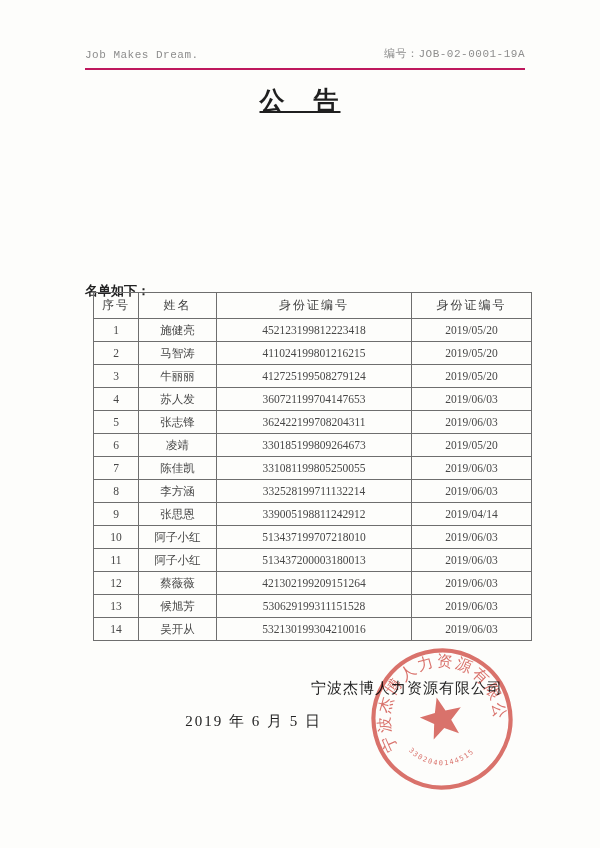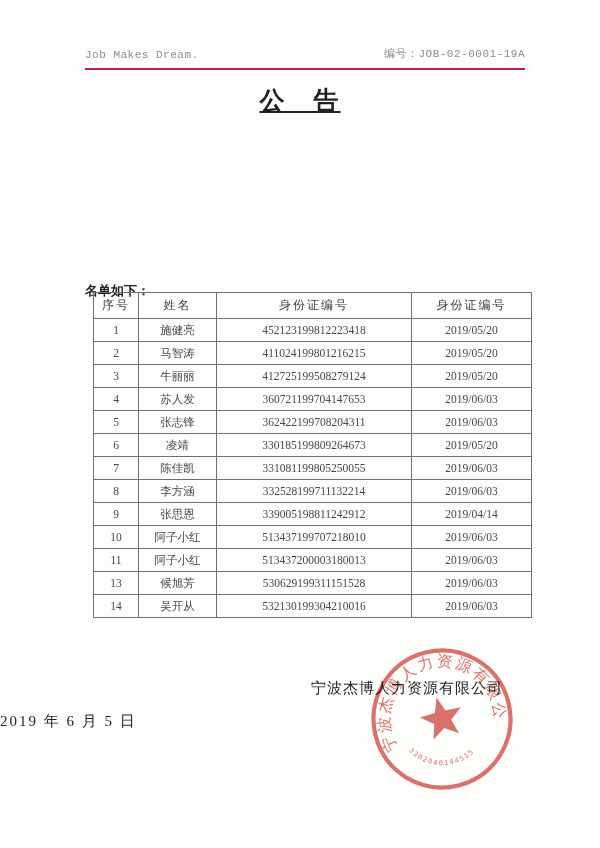--- a/index.html
+++ b/index.html
@@ -56,21 +56,21 @@
     overflow:hidden;white-space:nowrap;
   }
   table.roster th{height:25px;font-size:12px;color:#3d3d3d;letter-spacing:2px;}
   
   .sign-company{
     position:absolute;top:679px;left:0;width:503px;
     text-align:right;font-size:15px;color:#242424;letter-spacing:1px;
   }
   .sign-date{
     position:absolute;top:712px;left:0;width:507px;
-    text-align:left;font-size:15px;color:#242424;letter-spacing:2px;
+    text-align:center;font-size:15px;color:#242424;letter-spacing:2px;
   }
   
   .seal{
     position:absolute;left:368px;top:645px;width:148px;height:148px;
     transform:rotate(-14deg);
     opacity:.78;
     mix-blend-mode:multiply;
     pointer-events:none;
   }
   .seal svg{width:100%;height:100%;}
@@ -169,20 +169,26 @@
         <tr>
           <td>10</td>
           <td>阿子小红</td>
           <td>513437199707218010</td>
           <td>2019/06/03</td>
         </tr>
         <tr>
           <td>11</td>
           <td>阿子小红</td>
           <td>513437200003180013</td>
+          <td>2019/06/03</td>
+        </tr>
+        <tr>
+          <td>12</td>
+          <td>蔡薇薇</td>
+          <td>421302199209151264</td>
           <td>2019/06/03</td>
         </tr>
         <tr>
           <td>13</td>
           <td>候旭芳</td>
           <td>530629199311151528</td>
           <td>2019/06/03</td>
         </tr>
         <tr>
           <td>14</td>

